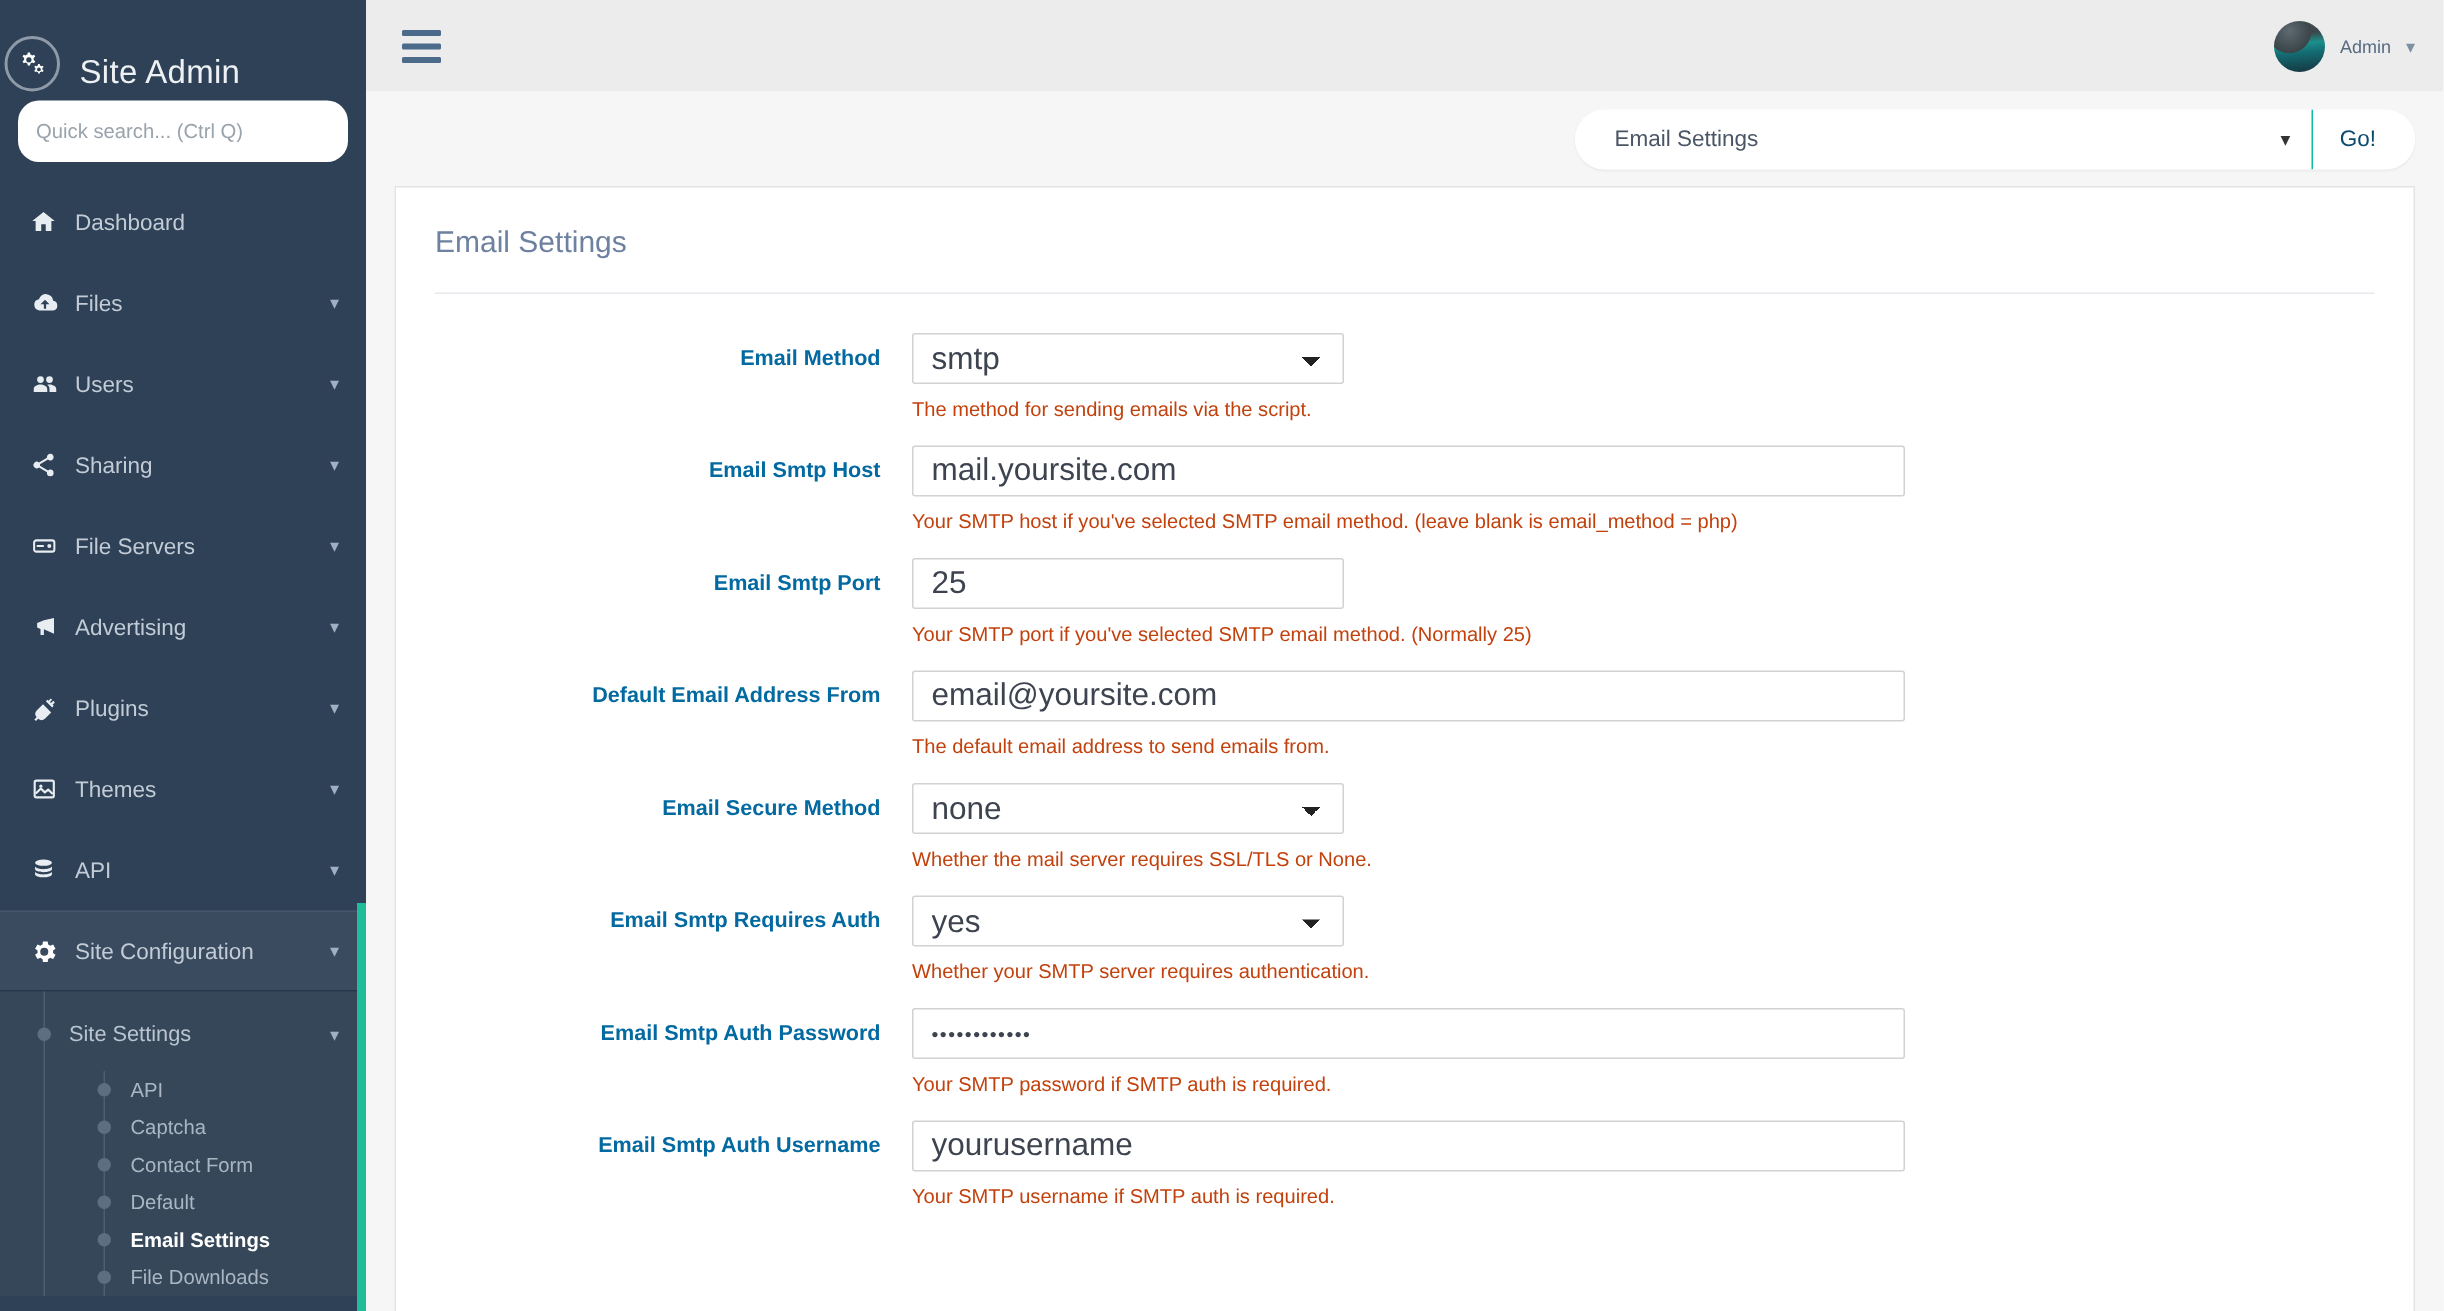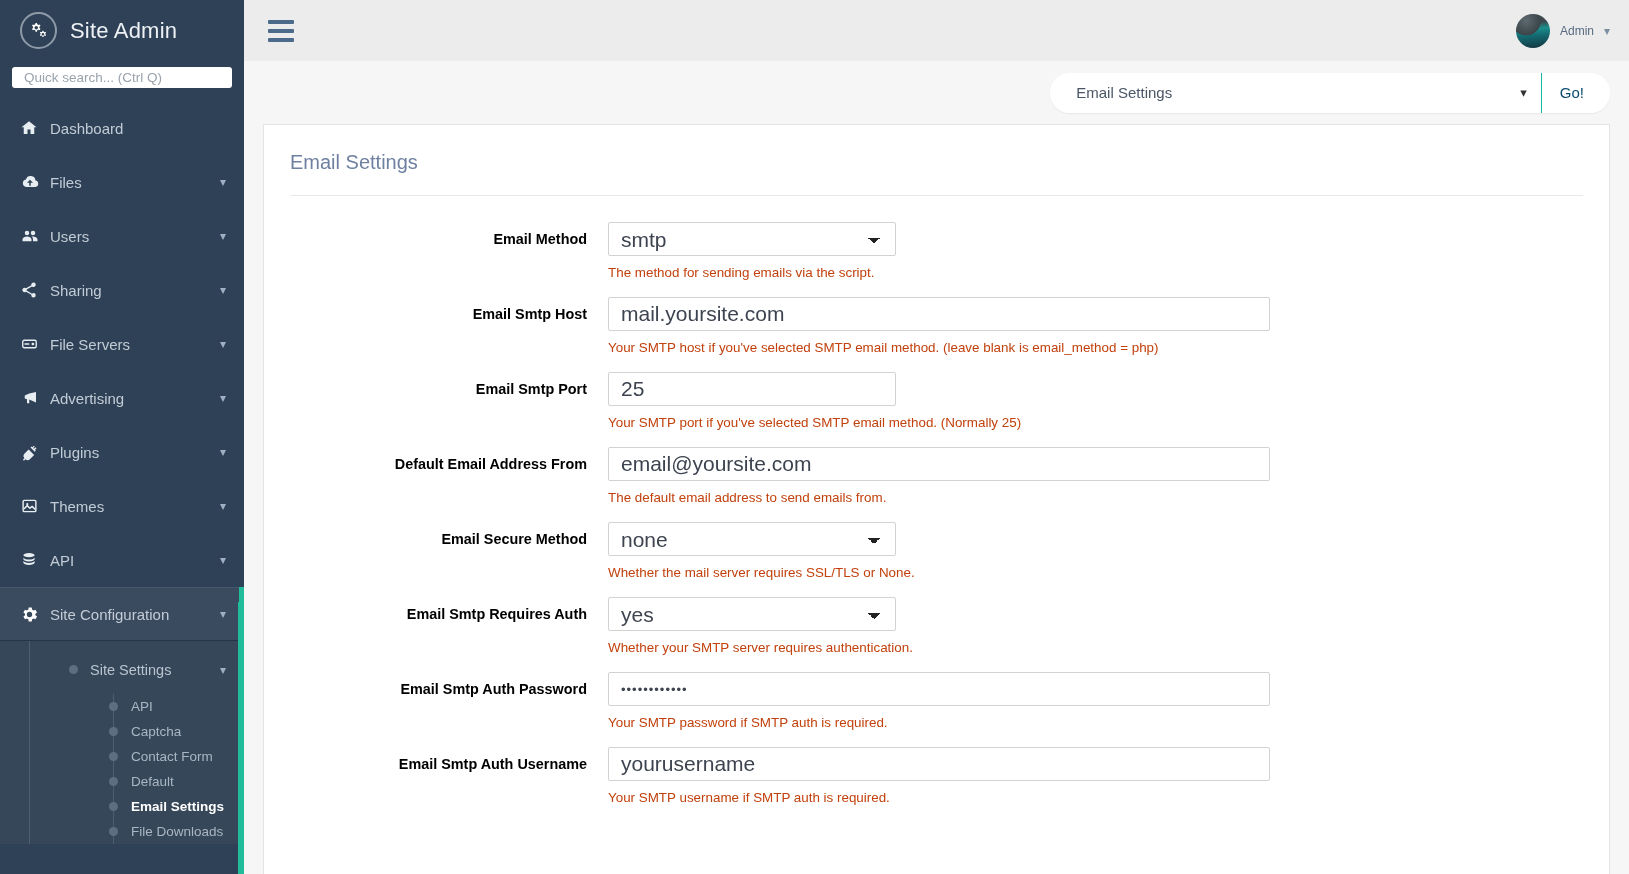--- a/index.html
+++ b/index.html
@@ -17,44 +17,44 @@
     width: 244px;
     min-width: 244px;
     background: #2e4156;
     height: 874px;
     overflow: hidden;
     position: relative;
   }
   .brand {
     height: 61px;
     display: flex;
-    align-items: center;
-    padding-left: 20px;
+    align-items: flex-end;
+    padding-left: 3px;
     gap: 13px;
   }
   .brand-logo {
     width: 37px; height: 37px;
     border-radius: 50%;
     border: 2px solid #8e9aa8;
     display: flex; align-items: center; justify-content: center;
     color: #ffffff;
     font-size: 17px;
     flex: none;
   }
   .brand-title {
     color: #eef1f4;
     font-size: 22px;
     letter-spacing: .2px;
   }
   .search-wrap { padding: 6px 12px 13px 12px; }
   .search-input {
     width: 100%;
-    height: 21px;
+    height: 41px;
     border: none;
-    border-radius: 3px;
+    border-radius: 14px;
     background: #ffffff;
     padding: 0 12px;
     font-size: 13.5px;
     color: #44505e;
     font-family: "Liberation Sans", sans-serif;
     outline: none;
   }
   .search-input::placeholder { color: #9aa3ac; }
 
   .nav { list-style: none; }
@@ -93,21 +93,21 @@
 
   .accent-rail {
     position: absolute;
     right: 0;
     top: 602px;
     bottom: 0;
     width: 6px;
     background: #21bc9a;
   }
 
-  .submenu { list-style: none; background: #364759; padding-top: 4px; position: relative; padding-left: 44px; }
+  .submenu { list-style: none; background: #364759; padding-top: 4px; position: relative; }
   .submenu::before {
     content: "";
     position: absolute;
     left: 29px; top: 0; bottom: 0;
     width: 1px;
     background: #4c5e71;
   }
   .sub-item {
     display: flex;
     align-items: center;
@@ -265,21 +265,21 @@
 
   .form-row { display: flex; margin-bottom: 17px; }
   .form-label {
     width: 344px;
     min-width: 344px;
     text-align: right;
     padding-right: 21px;
     padding-top: 9px;
     font-size: 14.4px;
     font-weight: bold;
-    color: #000000;
+    color: #0369a1;
     line-height: 1.2;
   }
   .form-field { flex: 1; padding-right: 80px; }
   .ctrl {
     display: block;
     height: 34px;
     border: 1px solid #d2d2d2;
     border-radius: 2px;
     background: #ffffff;
     padding: 0 12px;

